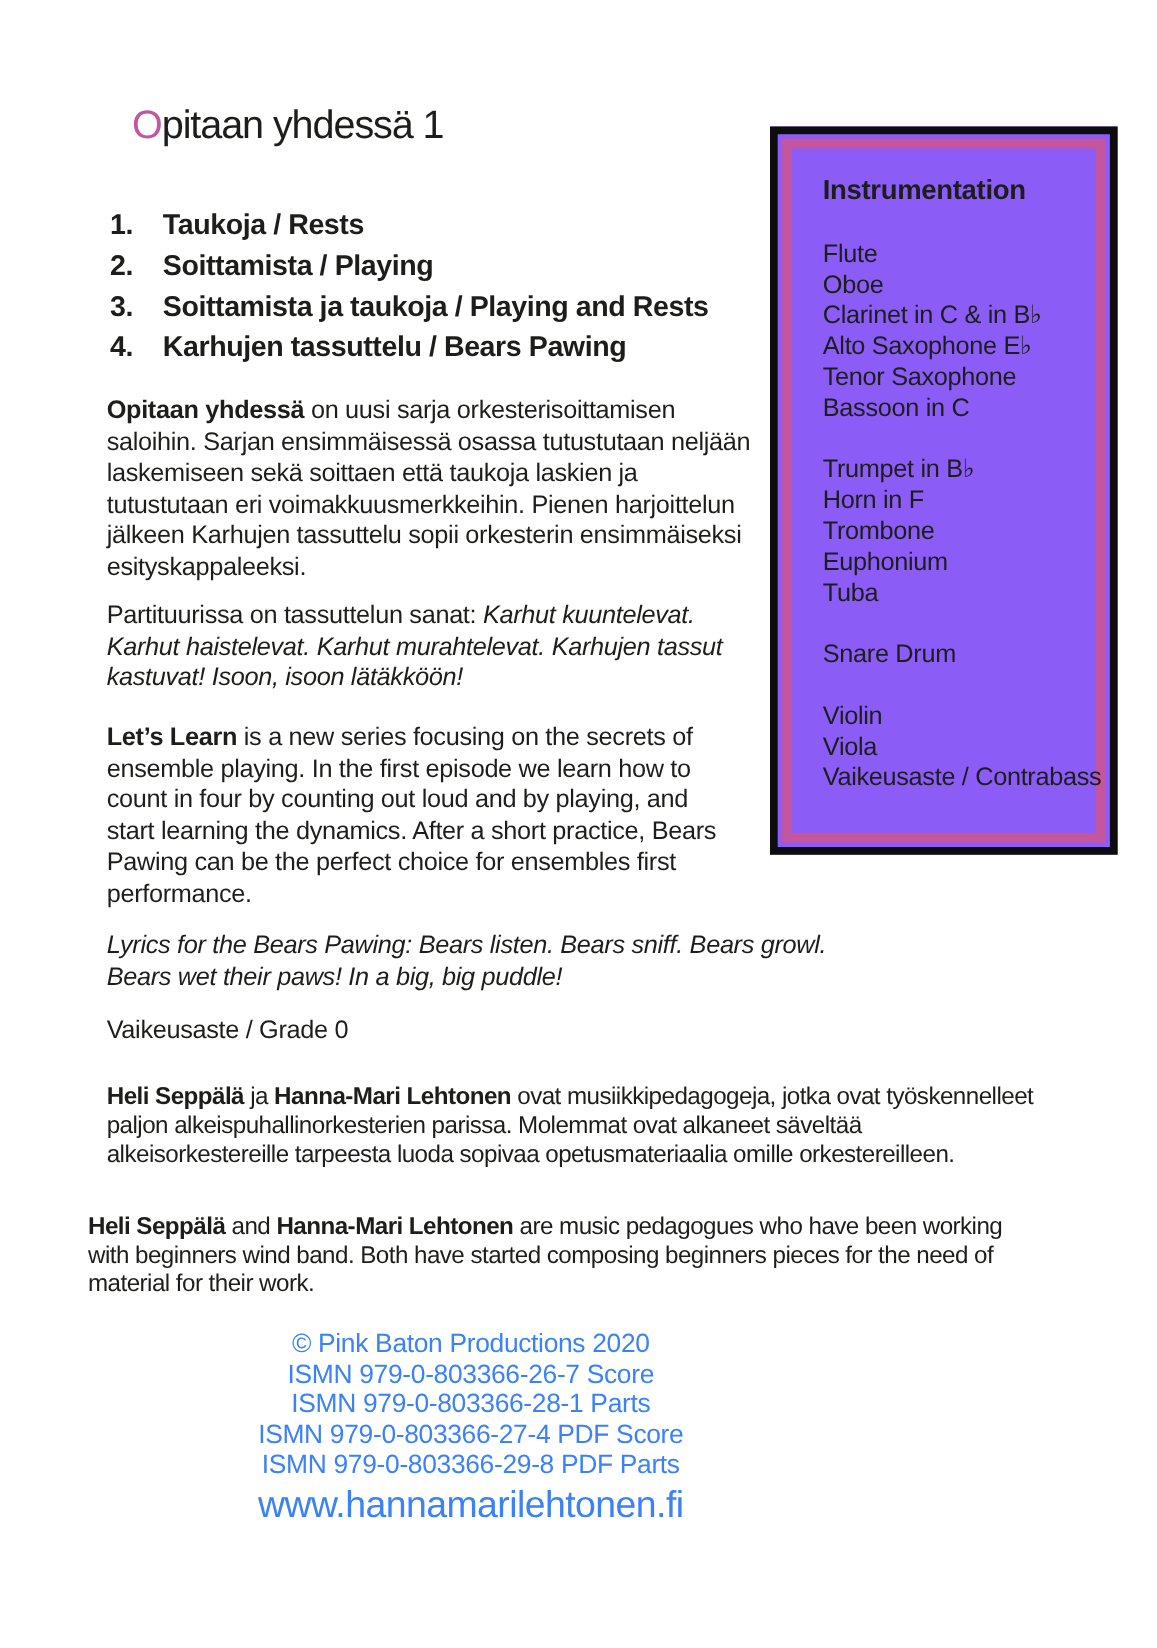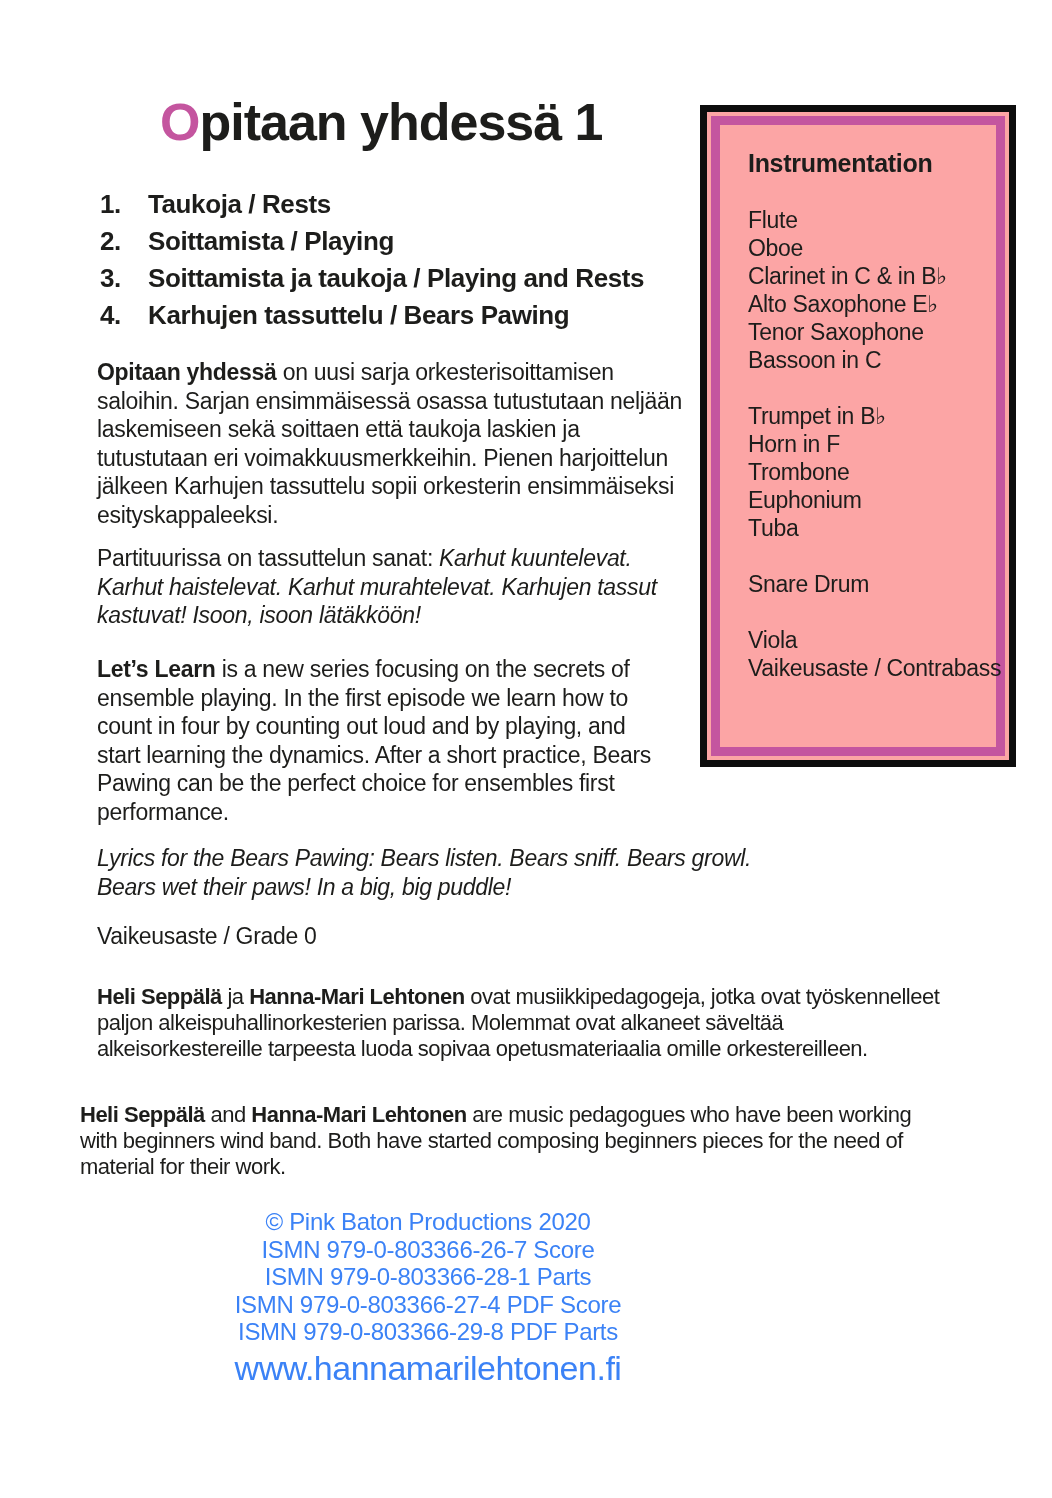--- a/index.html
+++ b/index.html
@@ -10,25 +10,24 @@
     background: #ffffff;
     color: #1d1d1b;
     font-family: "Liberation Sans", sans-serif;
     overflow: hidden;
   }
   .abs { position: absolute; }
 
   
   .title {
     left: 120px; top: 92px;
-    font-size: 52px;
-    font-weight: 700;
+    font-size: 36px;
+    font-weight: 400;
     letter-spacing: -1px;
     white-space: nowrap;
-    margin-left: 40px;
   }
   .title .initial { color: #c4559f; }
 
   
   .track-list { left: 100px; top: 186px; }
   .track-row {
     display: flex;
     font-size: 26px;
     font-weight: 600;
     letter-spacing: -0.4px;
@@ -71,26 +70,26 @@
     letter-spacing: -0.3px;
   }
   .footer .website {
     margin-top: 3px;
     font-size: 34px;
     letter-spacing: -0.5px;
   }
 
   
   .instr-outer {
-    left: 700px; top: 105px;
+    left: 700px; top: 115px;
     width: 316px; height: 662px;
     box-sizing: border-box;
     border: 7px solid #0d0d0d;
     padding: 4px;
-    background: #fca5a5;
+    background: #8b5cf6;
   }
   .instr-inner {
     box-sizing: border-box;
     width: 100%; height: 100%;
     border: 9px solid #c4559f;
     padding: 24px 4px 0 28px;
   }
   .instr-title {
     font-size: 25px;
     font-weight: 700;
@@ -176,20 +175,21 @@
         <div class="instr-line">Trombone</div>
         <div class="instr-line">Euphonium</div>
         <div class="instr-line">Tuba</div>
       </div>
 
       <div class="instr-group">
         <div class="instr-line">Snare Drum</div>
       </div>
 
       <div class="instr-group">
+        <div class="instr-line">Violin</div>
         <div class="instr-line">Viola</div>
         <div class="instr-line">Vaikeusaste / Contrabass</div>
       </div>
     </div>
   </div>
 
   <div class="abs footer">
     <div class="foot-line">© Pink Baton Productions 2020</div>
     <div class="foot-line">ISMN 979-0-803366-26-7 Score</div>
     <div class="foot-line">ISMN 979-0-803366-28-1 Parts</div>

